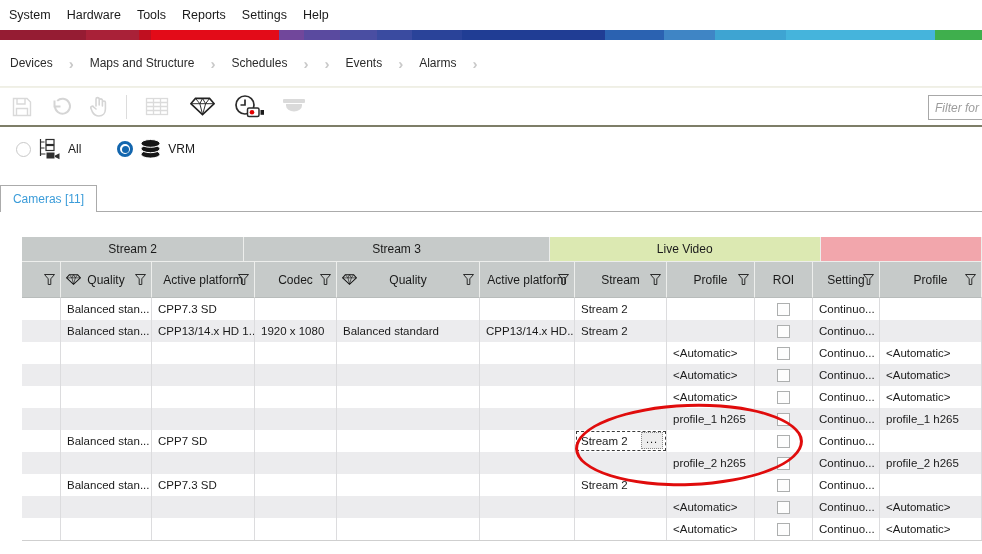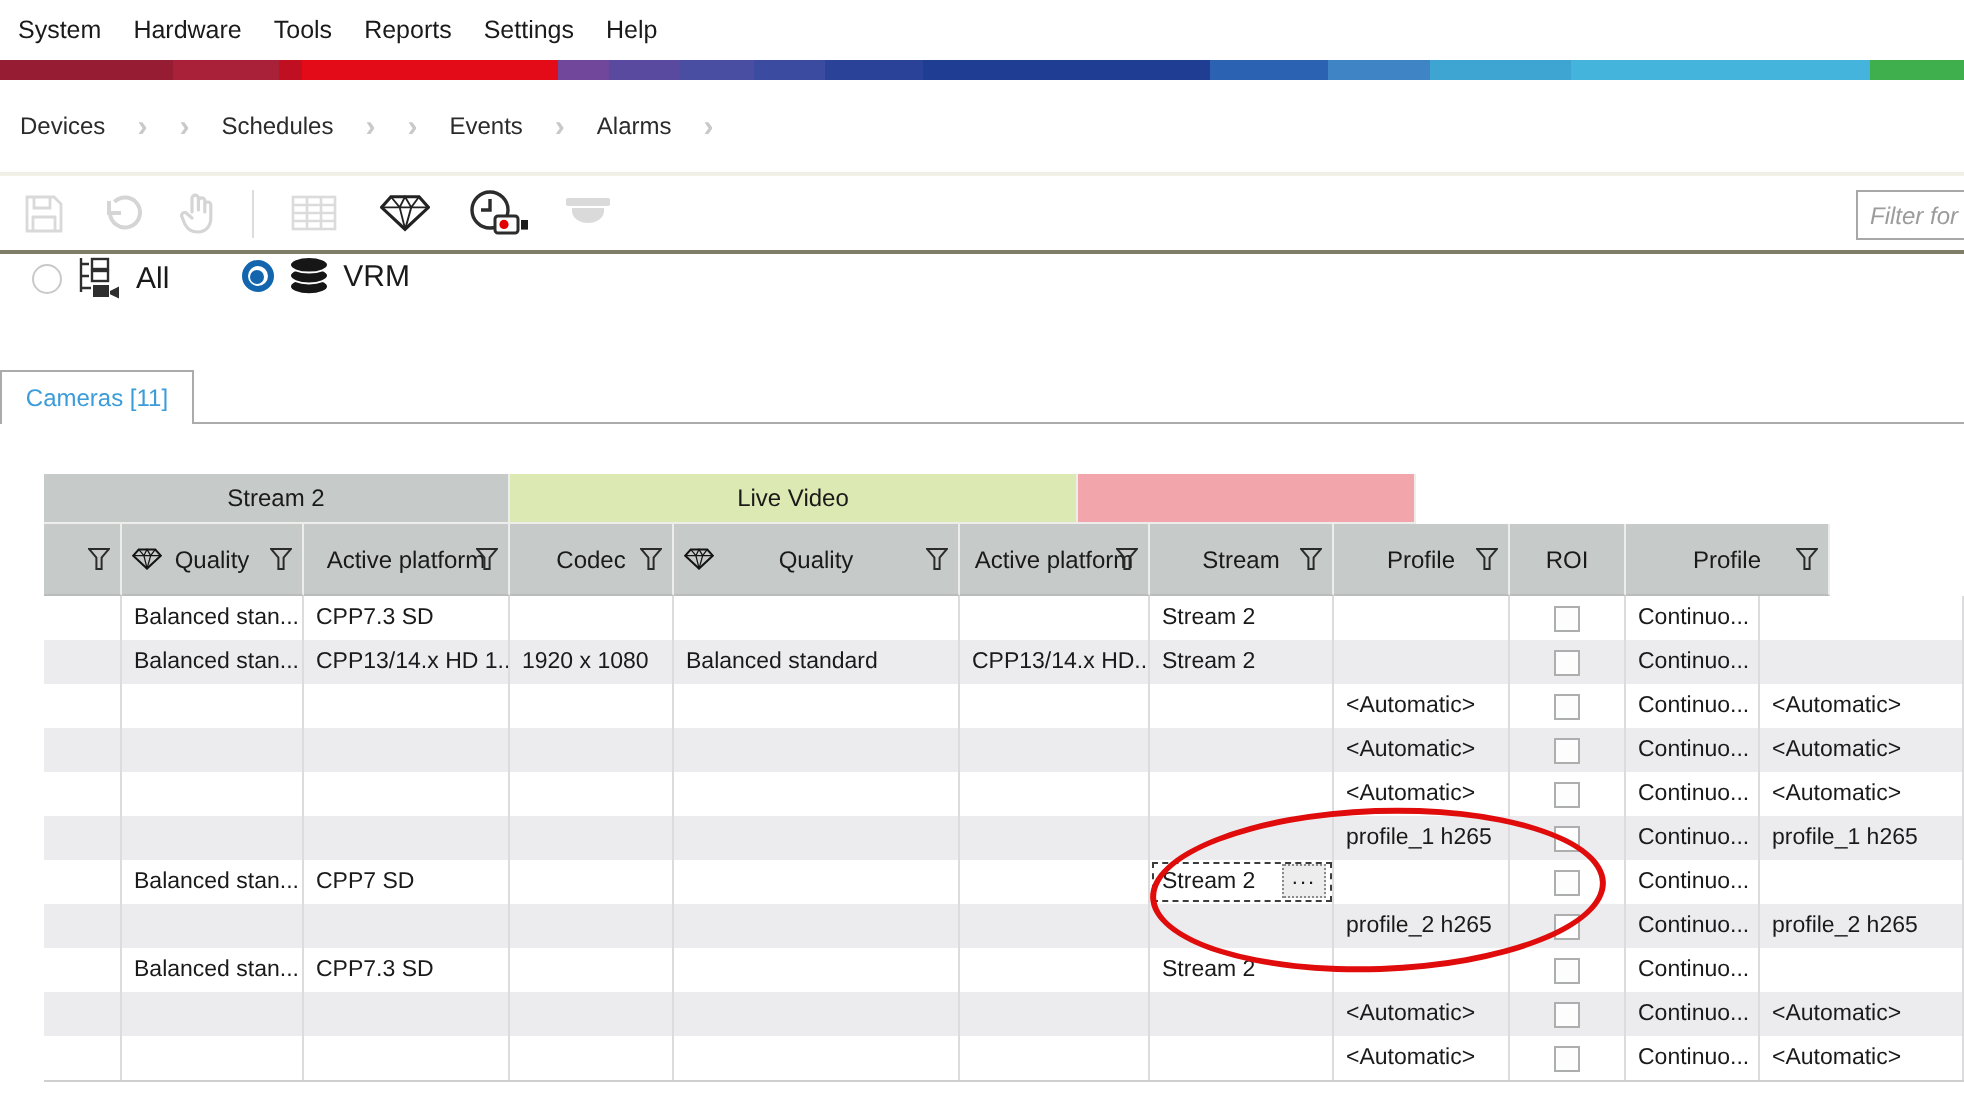--- a/index.html
+++ b/index.html
@@ -28,22 +28,22 @@
   .nav-chevron{color:#C9C9C9;margin-right:16px;font-size:15px;font-weight:bold}
   
   .toolbar{position:absolute;top:87px;left:0;right:0;height:40px;display:flex;align-items:center;
     padding-left:12px;gap:18px;box-sizing:border-box;border-top:1px solid #F1F1E8;border-bottom:2px solid #7E7E68;background:#fff}
   .tb-btn{display:flex;align-items:center;justify-content:center;cursor:pointer}
   .tb-sep{width:1px;height:24px;background:#DCDCDC}
   .filter-input{position:absolute;left:928px;top:7px;width:80px;height:23px;border:1px solid #A8A8A8;
     font-family:"Liberation Sans",sans-serif;font-size:12px;padding:0 6px;outline:none}
   .filter-input::placeholder{color:#9C9C9C;font-style:italic}
   
-  .filter-row{position:absolute;top:127px;left:0;right:0;height:44px;display:flex;align-items:flex-start;
-    padding-left:16px;background:#fff;font-size:15px}
+  .filter-row{position:absolute;top:127px;left:0;right:0;height:44px;display:flex;align-items:center;
+    padding-left:16px;background:#fff;font-size:12px}
   .radio-opt{display:flex;align-items:center;gap:6px;margin-right:36px;cursor:pointer}
   .radio{width:15px;height:15px;border-radius:50%;box-sizing:border-box;flex:0 0 auto}
   .radio.off{border:1px solid #C9C9C9;background:#fff}
   .radio.on{width:16px;height:16px;border:3px solid #1366AE;background:#fff;position:relative}
   .radio.on::after{content:"";position:absolute;inset:1.5px;border-radius:50%;background:#1366AE}
   
   .cam-tab{position:absolute;top:185px;left:0;width:97px;height:27px;border:1px solid #ABABAB;border-bottom:none;
     background:#fff;color:#3B9CD9;font-size:12px;display:flex;align-items:center;justify-content:center;cursor:pointer;box-sizing:border-box}
   .tabline{position:absolute;top:211px;left:97px;right:0;height:1px;background:#ABABAB}
   
@@ -79,20 +79,21 @@
     <span class="menu-item">Reports</span>
     <span class="menu-item">Settings</span>
     <span class="menu-item">Help</span>
   </div>
 
 <div class="brandbar"></div>
 
 <div class="nav" id="nav">
     <span class="nav-item">Devices</span>
     <span class="nav-chevron">›</span>
+    <span class="nav-item">Maps and Structure</span>
     <span class="nav-chevron">›</span>
     <span class="nav-item">Schedules</span>
     <span class="nav-chevron">›</span>
     <span class="nav-chevron">›</span>
     <span class="nav-item">Events</span>
     <span class="nav-chevron">›</span>
     <span class="nav-item">Alarms</span>
     <span class="nav-chevron">›</span>
   </div>
 
@@ -170,20 +171,21 @@
     <span>VRM</span>
   </span>
 </div>
 
 <div class="cam-tab">Cameras [11]</div>
 <div class="tabline"></div>
 
 <div class="grid" id="grid">
   <div class="grow" id="groups-row">
       <div class="gcell" style="width: 233px; background: rgb(198, 202, 201);">Stream 2</div>
+      <div class="gcell" style="width: 320px; background: rgb(198, 202, 201);">Stream 3</div>
       <div class="gcell" style="width: 284px; background: rgb(220, 233, 178);">Live Video</div>
       <div class="gcell" style="width: 169px; background: rgb(242, 166, 172);"></div>
     </div>
   <div class="hrow" id="header-row">
       <div class="hcell" style="width: 39px;">
         <span></span>
         <svg class="funnel" width="11" height="11" viewBox="0 0 11 11">
           <path d="M0.5 0.5 h10 l-3.7 4.3 v5.7 h-2.6 v-5.7 z" fill="none" stroke="#2b2b2b"></path>
         </svg>
       </div>
@@ -232,20 +234,26 @@
         </svg>
       </div>
       <div class="hcell" style="width: 88px;">
         <span>Profile</span>
         <svg class="funnel" width="11" height="11" viewBox="0 0 11 11">
           <path d="M0.5 0.5 h10 l-3.7 4.3 v5.7 h-2.6 v-5.7 z" fill="none" stroke="#2b2b2b"></path>
         </svg>
       </div>
       <div class="hcell" style="width: 58px;">
         <span>ROI</span>
+      </div>
+      <div class="hcell" style="width: 67px;">
+        <span>Setting</span>
+        <svg class="funnel" width="11" height="11" viewBox="0 0 11 11">
+          <path d="M0.5 0.5 h10 l-3.7 4.3 v5.7 h-2.6 v-5.7 z" fill="none" stroke="#2b2b2b"></path>
+        </svg>
       </div>
       <div class="hcell" style="width: 102px;">
         <span>Profile</span>
         <svg class="funnel" width="11" height="11" viewBox="0 0 11 11">
           <path d="M0.5 0.5 h10 l-3.7 4.3 v5.7 h-2.6 v-5.7 z" fill="none" stroke="#2b2b2b"></path>
         </svg>
       </div>
     </div>
   <div id="body">
       <div class="row">

